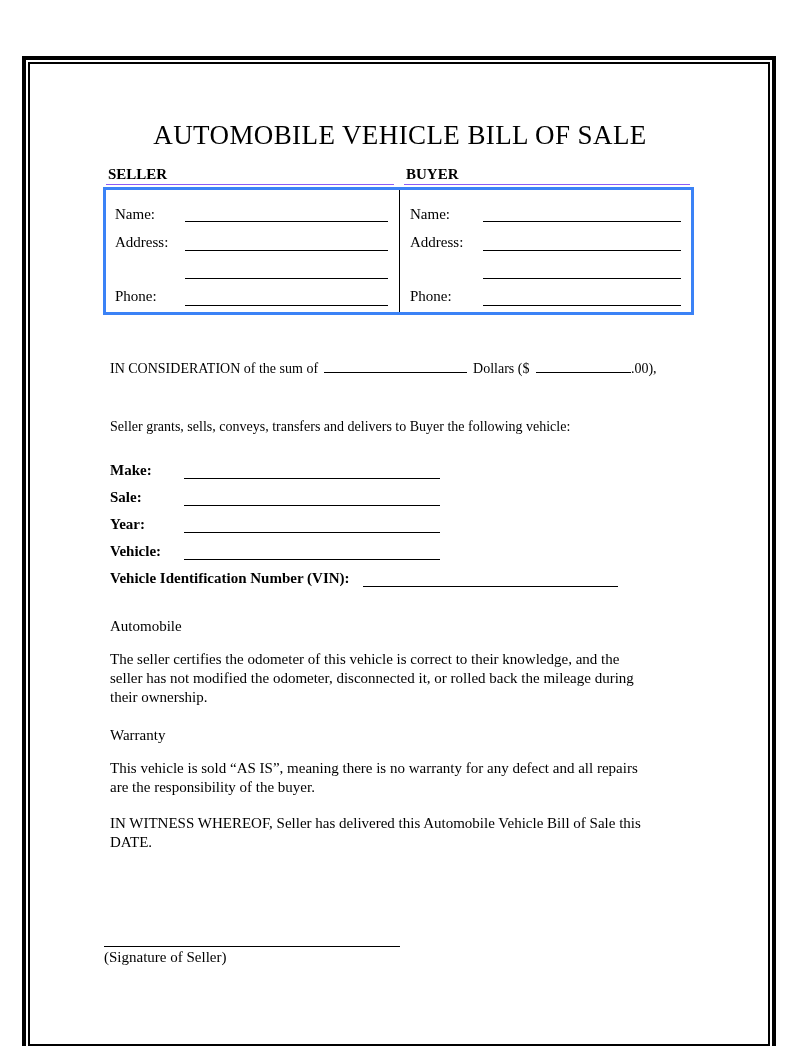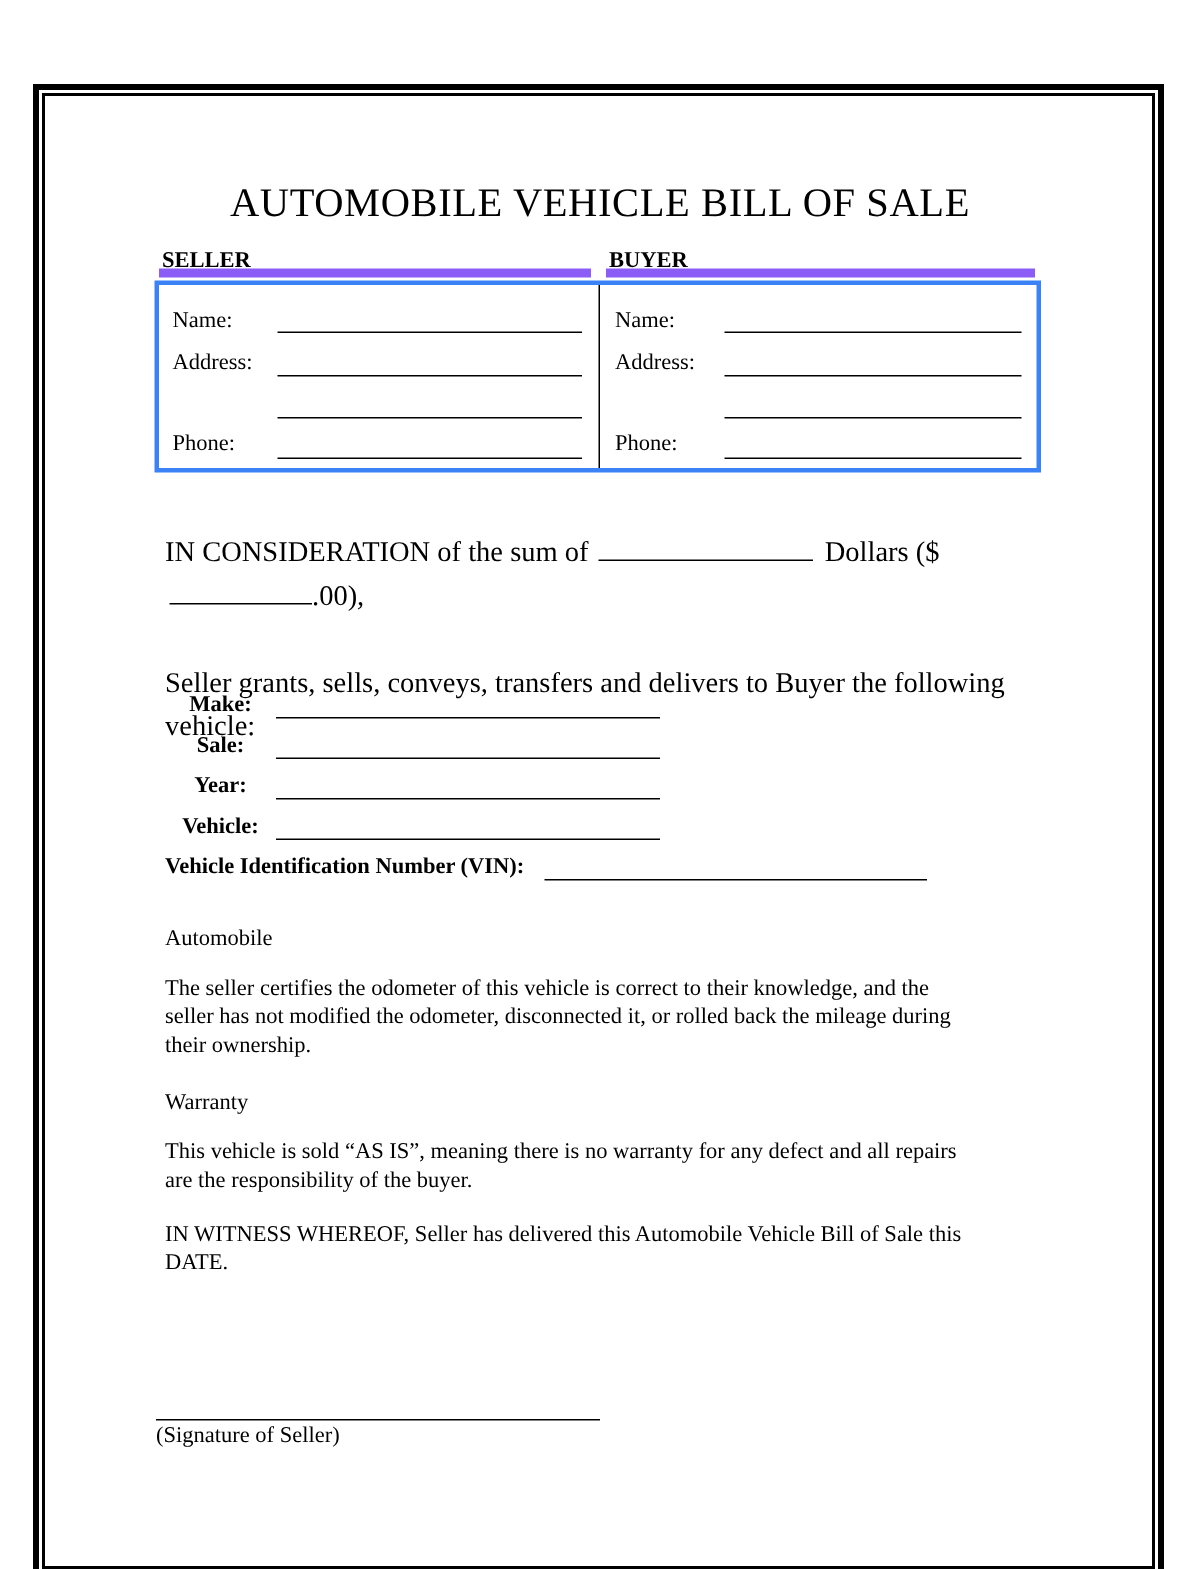--- a/index.html
+++ b/index.html
@@ -21,21 +21,21 @@
   .frame-inner { position: absolute; inset: 2px; border: 2px solid #000; }
 
   .title {
     position: absolute; left: 0; top: 90px; width: 800px;
     text-align: center; font-size: 27px; letter-spacing: 0.4px;
     white-space: nowrap;
   }
 
   .party-header {
     position: absolute; top: 136px; height: 19px;
-    border-bottom: 6px solid #8b5cf6;
+    border-bottom: 1px solid #8b5cf6;
     font-weight: bold; font-size: 15px; line-height: 17px;
     padding-left: 2px;
   }
   #seller-header { left: 106px; width: 288px; }
   #buyer-header  { left: 404px; width: 286px; }
 
   .parties-table {
     position: absolute; left: 103px; top: 157px; width: 591px; height: 128px;
     border: 3px solid #3b82f6;
   }
@@ -53,37 +53,37 @@
   .row-address-label { top: 44px; }
   .row-address-line1 { top: 60px; }
   .row-address-line2 { top: 88px; }
   .row-phone-label   { top: 98px; }
   .row-phone-line    { top: 115px; }
 
   .para { font-size: 15px; white-space: pre-line; }
 
   .consideration {
     position: absolute; left: 110px; top: 324px; width: 586px;
-    font-size: 19px; line-height: 29px;
+    font-size: 14px; line-height: 29px;
   }
   .blank {
     display: inline-block; height: 14px;
     border-bottom: 1px solid #000; vertical-align: baseline;
   }
   .blank.amount-words { width: 143px; margin: 0 3px 0 2px; }
   .blank.amount-num   { width: 95px;  margin: 0 0 0 3px; }
 
   .vehicle-row {
     position: absolute; left: 110px; height: 20px;
     display: flex; align-items: flex-end;
   }
   .vehicle-row .v-label {
     font-weight: bold; font-size: 15px; line-height: 20px; white-space: nowrap;
   }
-  .vehicle-row .v-label.fixed { width: 74px; text-align: center; }
+  .vehicle-row .v-label.fixed { width: 74px; }
   .vehicle-row .v-line {
     height: 0; border-top: 1px solid #000; align-self: flex-end; margin-bottom: 1px;
   }
   .v-line.std { width: 256px; }
   .v-line.vin { width: 255px; margin-left: 13px; }
   #row-make    { top: 430px; }
   #row-model   { top: 457px; }
   #row-year    { top: 484px; }
   #row-mileage { top: 511px; }
   #row-vin     { top: 538px; }

